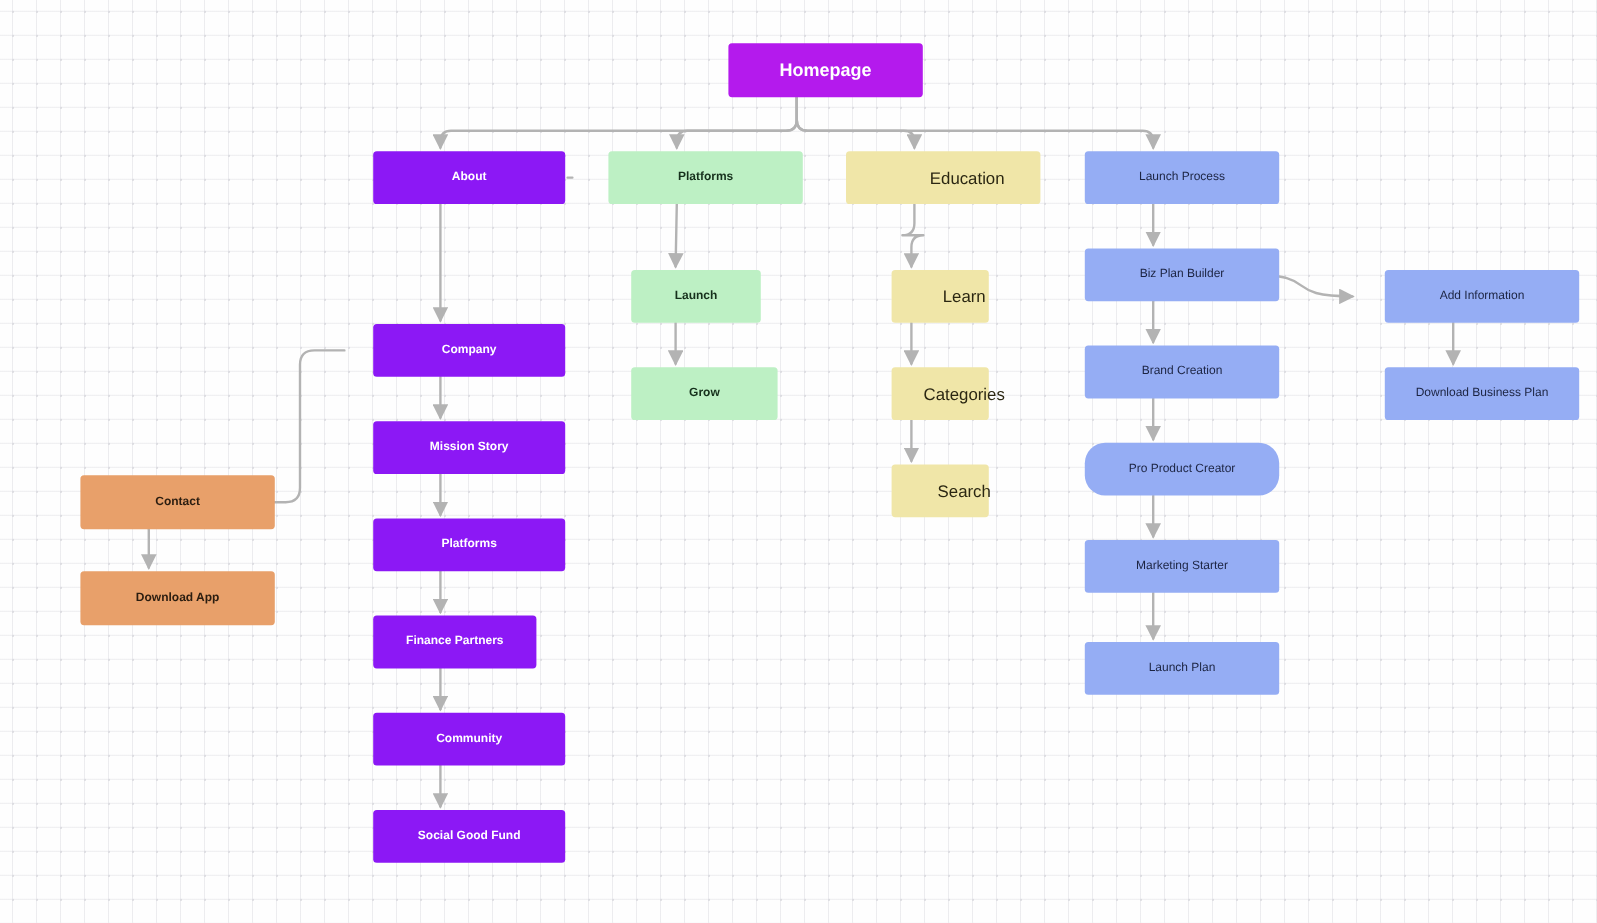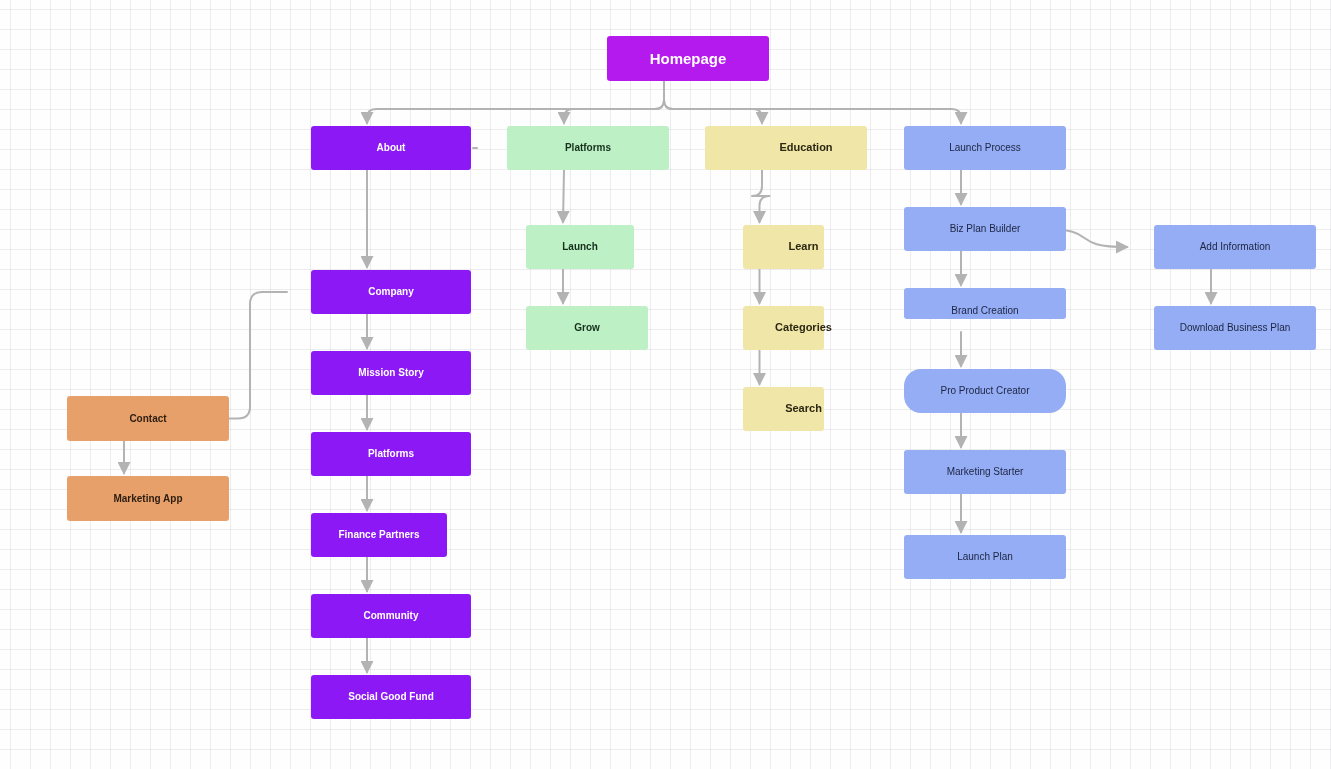--- a/index.html
+++ b/index.html
@@ -73,22 +73,22 @@
   }
   .n-green {
     background: #bdf0c4;
     color: #16301c;
     font-size: 10px;
     font-weight: bold;
   }
   .n-yellow {
     background: #f0e6a8;
     color: #2b2712;
-    font-size: 11px;
-    font-weight: bold;
+    font-size: 14px;
+    font-weight: normal;
     padding-left: 46px;
   }
   .n-blue {
     background: #95adf4;
     color: #1c2442;
     font-size: 10px;
     font-weight: normal;
   }
   .n-orange {
     background: #e8a06a;
@@ -169,41 +169,41 @@
       <div class="node n-purple" style="left: 287px; top: 594px; width: 160px; height: 44px;">
         <span class="label">Community</span>
       </div>
       <div class="node n-purple" style="left: 287px; top: 675px; width: 160px; height: 44px;">
         <span class="label">Social Good Fund</span>
       </div>
       <div class="node n-orange" style="left: 43px; top: 396px; width: 162px; height: 45px;">
         <span class="label">Contact</span>
       </div>
       <div class="node n-orange" style="left: 43px; top: 476px; width: 162px; height: 45px;">
-        <span class="label">Marketing App</span>
+        <span class="label">Download App</span>
       </div>
       <div class="node n-green" style="left: 502px; top: 225px; width: 108px; height: 44px;">
         <span class="label">Launch</span>
       </div>
       <div class="node n-green" style="left: 502px; top: 306px; width: 122px; height: 44px;">
         <span class="label">Grow</span>
       </div>
       <div class="node n-yellow" style="left: 719px; top: 225px; width: 81px; height: 44px;">
         <span class="label">Learn</span>
       </div>
       <div class="node n-yellow" style="left: 719px; top: 306px; width: 81px; height: 44px;">
         <span class="label">Categories</span>
       </div>
       <div class="node n-yellow" style="left: 719px; top: 387px; width: 81px; height: 44px;">
         <span class="label">Search</span>
       </div>
       <div class="node n-blue" style="left: 880px; top: 207px; width: 162px; height: 44px;">
         <span class="label">Biz Plan Builder</span>
       </div>
-      <div class="node n-blue" style="left: 880px; top: 288px; width: 162px; height: 31px; align-items: flex-end;">
+      <div class="node n-blue" style="left: 880px; top: 288px; width: 162px; height: 44px;">
         <span class="label">Brand Creation</span>
       </div>
       <div class="node n-blue" style="left: 880px; top: 369px; width: 162px; height: 44px; border-radius: 17px;">
         <span class="label">Pro Product Creator</span>
       </div>
       <div class="node n-blue" style="left: 880px; top: 450px; width: 162px; height: 44px;">
         <span class="label">Marketing Starter</span>
       </div>
       <div class="node n-blue" style="left: 880px; top: 535px; width: 162px; height: 44px;">
         <span class="label">Launch Plan</span>

